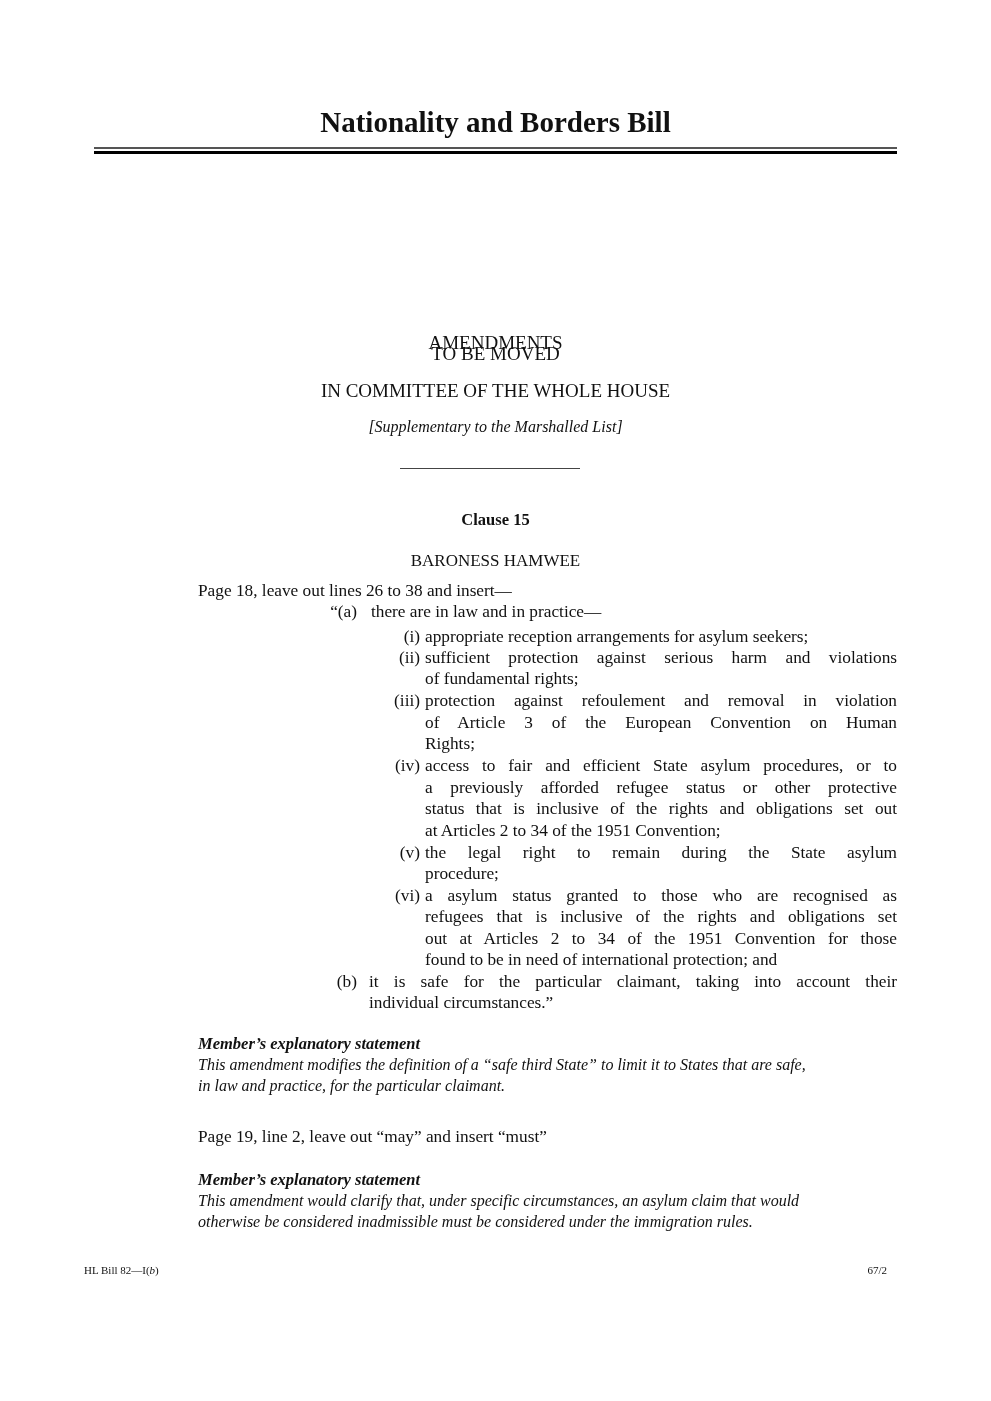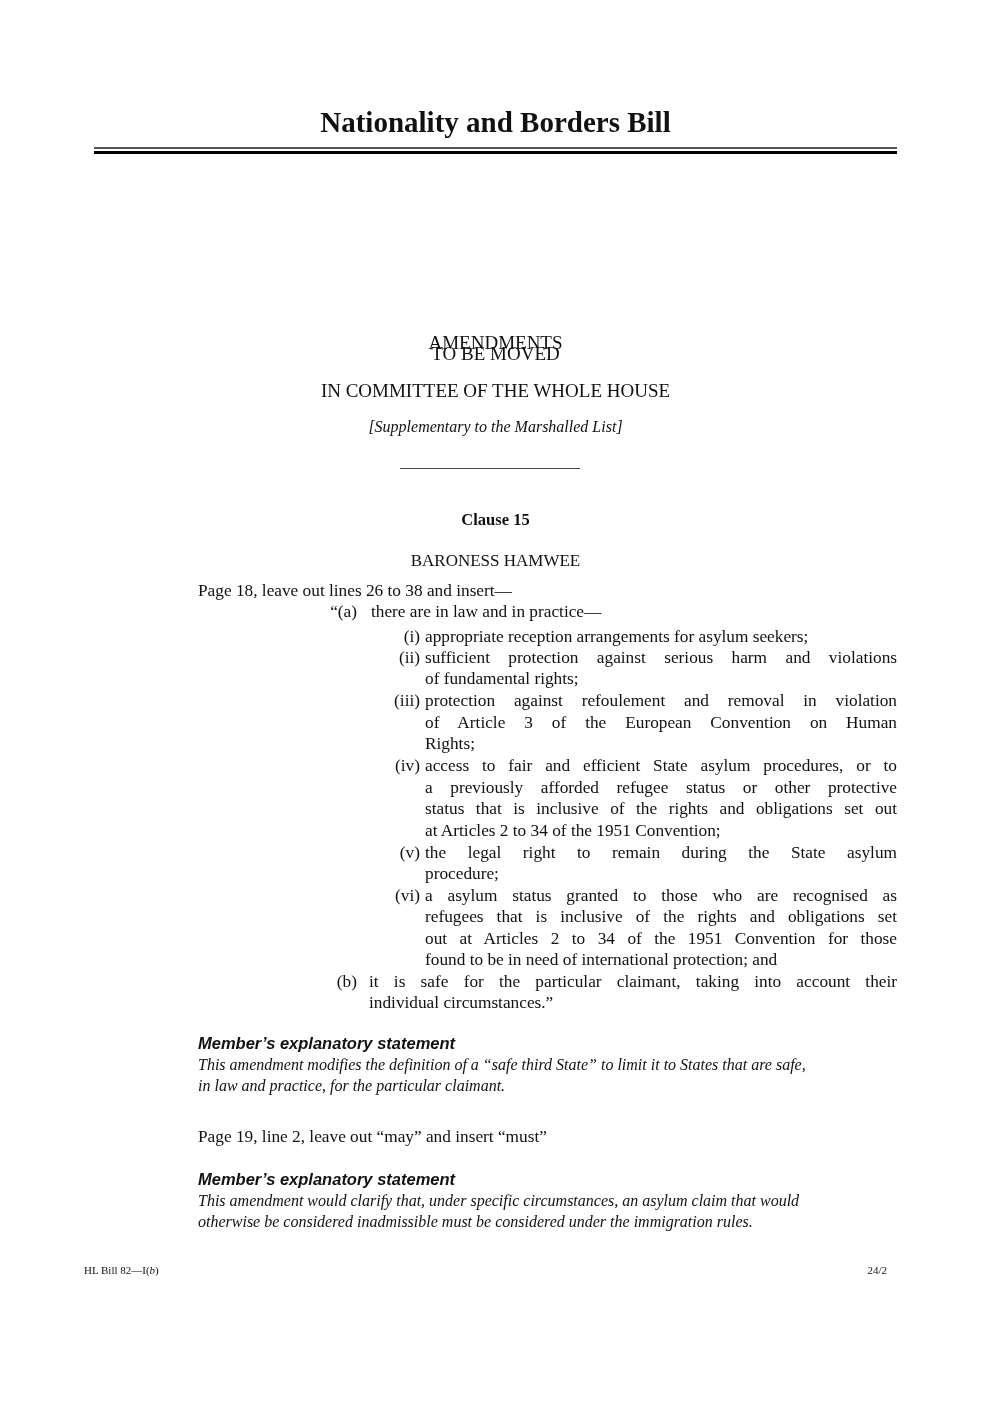--- a/index.html
+++ b/index.html
@@ -17,21 +17,21 @@
   .rule-thin { left: 94px; width: 803px; top: 147px; height: 2px; background: #555; }
   .rule-thick { left: 94px; width: 803px; top: 151px; height: 3px; background: #000; }
   .center { left: 0; width: 991px; text-align: center; font-family: "Liberation Serif", serif; font-size: 19px; }
   .ital { font-style: italic; font-size: 16px; }
   .short-rule { left: 400px; width: 180px; top: 468px; height: 1px; background: #444; }
   .clause { font-weight: bold; font-size: 16.5px; }
   .body-text { font-family: "Liberation Serif", serif; font-size: 17.3px; line-height: 21.5px; }
   .line { position: absolute; white-space: nowrap; }
   .just { position: absolute; text-align: justify; text-align-last: justify; white-space: normal; }
   .num { position: absolute; text-align: right; }
-  .stmt-head { font-weight: bold; font-style: italic; font-size: 16.5px; font-family: Liberation Sans, sans-serif; }
+  .stmt-head { font-weight: bold; font-style: italic; font-size: 16.5px; font-family: Liberation Serif, serif; }
   .stmt-text { font-style: italic; font-size: 16px; font-family: "Liberation Serif", serif; line-height: 21px; }
   .footer { font-family: "Liberation Serif", serif; font-size: 11px; }
 </style>
 </head>
 <body>
 
 <div class="abs title">Nationality and Borders Bill</div>
 <div class="abs rule-thin"></div>
 <div class="abs rule-thick"></div>
 
@@ -91,13 +91,13 @@
 
 <div class="abs body-text" style="left:198px; top:1126px; white-space:nowrap;">Page 19, line 2, leave out “may” and insert “must”</div>
 
 <div class="abs stmt-head" style="left:198px; top:1170px;">Member’s explanatory statement</div>
 <div class="abs stmt-text" style="left:198px; top:1190px; width:700px; white-space:nowrap;">
   <div>This amendment would clarify that, under specific circumstances, an asylum claim that would</div>
   <div>otherwise be considered inadmissible must be considered under the immigration rules.</div>
 </div>
 
 <div class="abs footer" style="left:84px; top:1264px;"><span>HL Bill 82—I(</span><i>b</i><span>)</span></div>
-<div class="abs footer" style="left:800px; width:87px; text-align:right; top:1264px;">24/2</div>
+<div class="abs footer" style="left:800px; width:87px; text-align:right; top:1264px;">67/2</div>
 
 </body></html>

